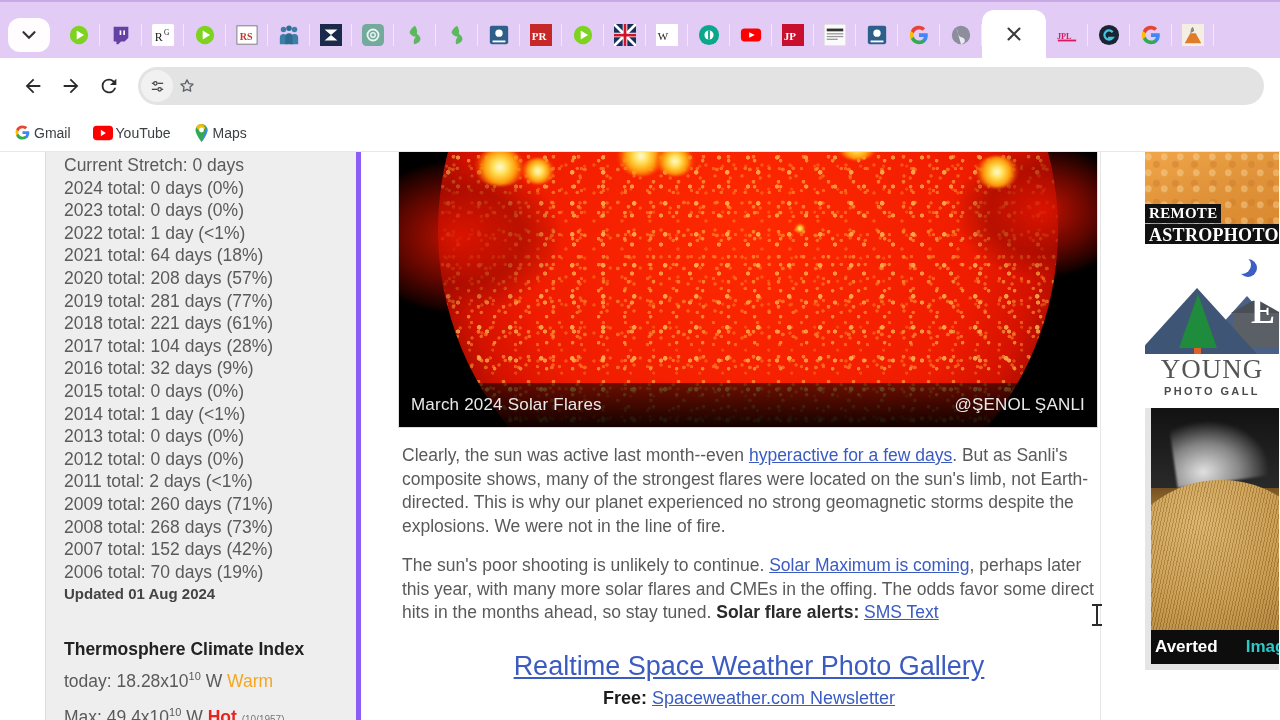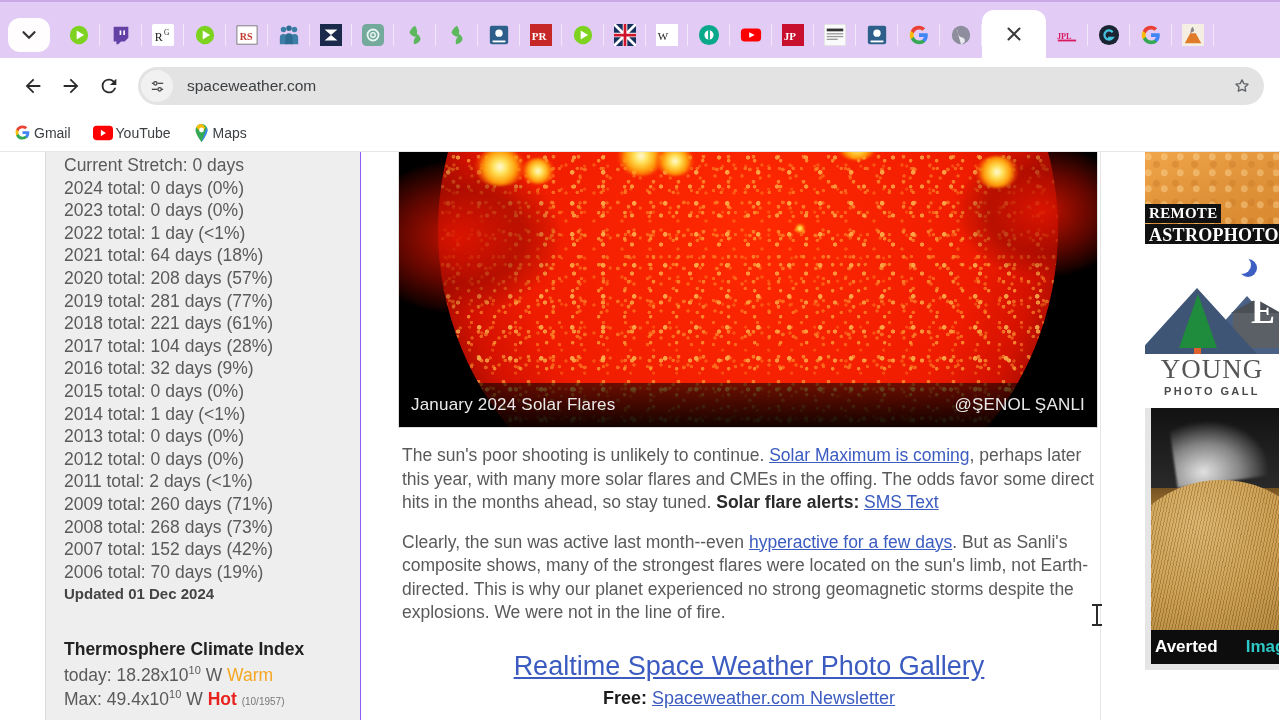--- a/index.html
+++ b/index.html
@@ -125,36 +125,36 @@
 
   
   #leftgutter { width: 45px; height: 568px; background:#fff; flex:0 0 auto;}
 
   
   #sidebar {
     width: 316px;
     flex: 0 0 auto;
     background: #eeeeee;
     border-left: 1px solid #dcdcdc;
-    border-right: 1px solid #8b5cf6;
+    border-right: 5px solid #8b5cf6;
     height: 568px;
     padding: 2px 0 0 18px;
     font-size: 17.5px;
     color: #5a5a5a;
     line-height: 22.6px;
   }
   #sidebar .stat { white-space: nowrap; }
   #sidebar .updated { font-weight: bold; color:#444; font-size:15px; line-height:22px; }
   #sidebar .spacer { height: 20px; }
   #sidebar h3 {
     font-size: 17.5px; font-weight: bold; color:#222;
     line-height: 24px;
     margin-top: 12px;
   }
-  #sidebar .tci { color:#5a5a5a; font-size:17.5px; line-height:19px; white-space:nowrap;}
+  #sidebar .tci { color:#5a5a5a; font-size:17.5px; line-height:31px; white-space:nowrap;}
   #sidebar sup { font-size: 11px; }
   .warm { color:#f5a623; }
   .hot { color:#e8231f; font-weight:bold; }
   .tiny { font-size: 10px; color:#777; }
 
   
   #midgap { width: 37px; height:568px; background:#fff; flex:0 0 auto;}
   #main {
     width: 702px;
     flex: 0 0 auto;
@@ -676,21 +676,20 @@
     <div id="siteinfo">
       <svg width="17" height="17" viewBox="0 0 24 24">
         <circle cx="9" cy="7.5" r="2.4" fill="none" stroke="#444" stroke-width="1.8"></circle>
         <line x1="12.4" y1="7.5" x2="20" y2="7.5" stroke="#444" stroke-width="1.8"></line>
         <line x1="4" y1="7.5" x2="6.2" y2="7.5" stroke="#444" stroke-width="1.8"></line>
         <circle cx="15" cy="16" r="2.4" fill="none" stroke="#444" stroke-width="1.8"></circle>
         <line x1="4" y1="16" x2="12" y2="16" stroke="#444" stroke-width="1.8"></line>
         <line x1="17.8" y1="16" x2="20" y2="16" stroke="#444" stroke-width="1.8"></line>
       </svg>
     </div>
-    <div id="urltext" title="spaceweather.com">spaceweather.com</div>
     <div id="starbtn">
       <svg width="20" height="20" viewBox="0 0 24 24">
         <path d="M12 4.6l2.2 4.5 5 .7-3.6 3.5.85 4.95L12 16l-4.45 2.25.85-4.95L4.8 9.8l5-.7z" fill="none" stroke="#5f6368" stroke-width="1.6" stroke-linejoin="round"></path>
       </svg>
     </div>
   </div>
 </div>
 
 <div id="bookmarks">
   <div class="bm">
@@ -739,21 +738,21 @@
         <div class="stat">2015 total: 0 days (0%)</div>
         <div class="stat">2014 total: 1 day (&lt;1%)</div>
         <div class="stat">2013 total: 0 days (0%)</div>
         <div class="stat">2012 total: 0 days (0%)</div>
         <div class="stat">2011 total: 2 days (&lt;1%)</div>
         <div class="stat">2009 total: 260 days (71%)</div>
         <div class="stat">2008 total: 268 days (73%)</div>
         <div class="stat">2007 total: 152 days (42%)</div>
         <div class="stat">2006 total: 70 days (19%)</div>
       </div>
-    <div class="updated">Updated 01 Dec 2024</div>
+    <div class="updated">Updated 01 Aug 2024</div>
     <div class="spacer"></div>
     <h3>Thermosphere Climate Index</h3>
     <div class="tci">
       <span>today:</span>
       <span>18.28x10</span><sup>10</sup>
       <span>W</span>
       <span class="warm">Warm</span>
     </div>
     <div class="tci">
       <span>Max:</span>
@@ -774,31 +773,31 @@
       <div class="prom" style="left:-40px; top:10px; width:200px; height:150px;"></div>
       <div class="prom" style="right:-30px; top:-6px; width:170px; height:130px;"></div>
       <div class="flare" style="left:75px; top:-4px; width:52px; height:38px;"></div>
       <div class="flare" style="left:122px; top:6px; width:34px; height:26px;"></div>
       <div class="flare" style="left:218px; top:-16px; width:48px; height:40px;"></div>
       <div class="flare" style="left:256px; top:-6px; width:40px; height:30px;"></div>
       <div class="flare" style="left:436px; top:-22px; width:44px; height:30px;"></div>
       <div class="flare" style="right:78px; top:4px; width:44px; height:32px;"></div>
       <div class="flare" style="left:396px; top:72px; width:10px; height:9px;"></div>
       <div id="capbar">
-        <span>January 2024 Solar Flares</span>
+        <span>March 2024 Solar Flares</span>
         <span class="credit">@ŞENOL ŞANLI</span>
       </div>
     </div>
 
     <p>
+      <span>Clearly, the sun was active last month--even </span><a href="#">hyperactive for a few days</a><span>. But as Sanli's composite shows, many of the strongest flares were located on the sun's limb, not Earth-directed. This is why our planet experienced no strong geomagnetic storms despite the explosions. We were not in the line of fire.</span>
+    </p>
+
+    <p>
       <span>The sun's poor shooting is unlikely to continue. </span><a href="#">Solar Maximum is coming</a><span>, perhaps later this year, with many more solar flares and CMEs in the offing. The odds favor some direct hits in the months ahead, so stay tuned. </span><b>Solar flare alerts:</b> <a href="#">SMS Text</a>
-    </p>
-
-    <p>
-      <span>Clearly, the sun was active last month--even </span><a href="#">hyperactive for a few days</a><span>. But as Sanli's composite shows, many of the strongest flares were located on the sun's limb, not Earth-directed. This is why our planet experienced no strong geomagnetic storms despite the explosions. We were not in the line of fire.</span>
     </p>
 
     <div id="gallery">
       <a href="#">Realtime Space Weather Photo Gallery</a>
     </div>
 
     <div id="newsletter">
       <b>Free:</b>
       <a href="#">Spaceweather.com Newsletter</a>
     </div>

